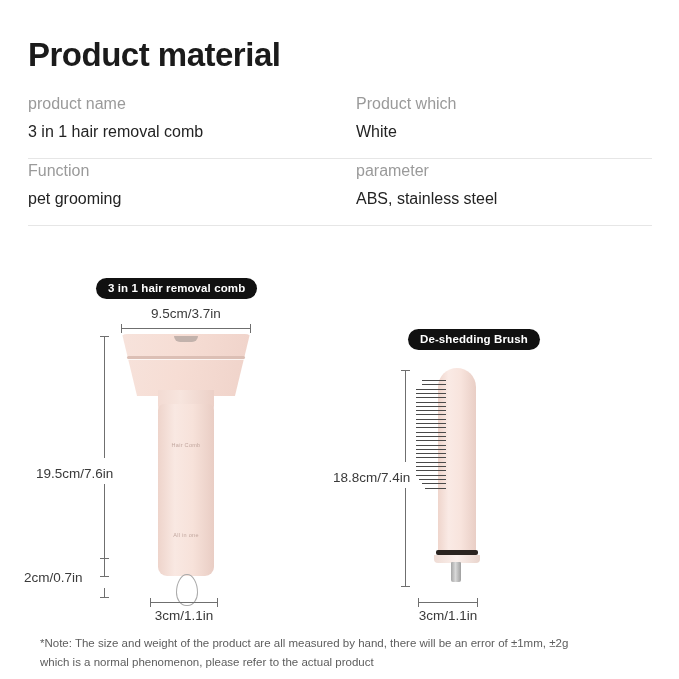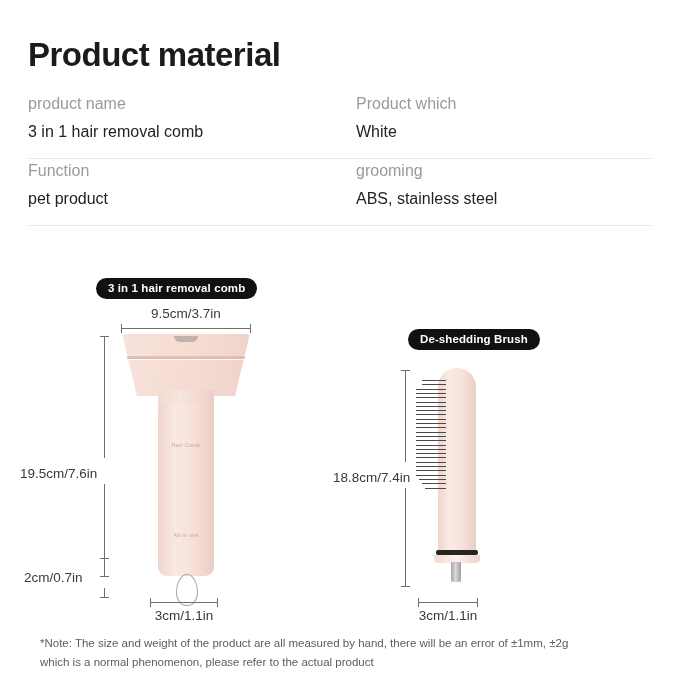--- a/index.html
+++ b/index.html
@@ -281,24 +281,24 @@
       <div class="spec-cell right">
         <div class="spec-label">Product which</div>
         <div class="spec-value">White</div>
       </div>
       <div class="divider"></div>
     </div>
 
     <div class="spec-row">
       <div class="spec-cell">
         <div class="spec-label">Function</div>
-        <div class="spec-value">pet product</div>
+        <div class="spec-value">pet grooming</div>
       </div>
       <div class="spec-cell right">
-        <div class="spec-label">grooming</div>
+        <div class="spec-label">parameter</div>
         <div class="spec-value">ABS, stainless steel</div>
       </div>
       <div class="divider"></div>
     </div>
 
   </div>
 
   <div class="diagram">
 
     <div class="badge badge-left">3 in 1 hair removal comb</div>
@@ -313,21 +313,21 @@
       <div class="comb-head-slot"></div>
       <div class="comb-neck"></div>
       <div class="comb-handle"></div>
       <div class="comb-handle-text comb-text-1">Hair Comb</div>
       <div class="comb-handle-text comb-text-2">All in one</div>
       <div class="comb-loop"></div>
     </div>
 
     <div class="vrule-seg" style="left:104px; top:78px; height:122px;"></div>
     <div class="vrule-seg" style="left:100px; top:78px; width:9px; height:1px;"></div>
-    <div class="dim" style="left:20px; top:208px;">19.5cm/7.6in</div>
+    <div class="dim" style="left:36px; top:208px;">19.5cm/7.6in</div>
     <div class="vrule-seg" style="left:104px; top:226px; height:92px;"></div>
     <div class="vrule-seg" style="left:100px; top:318px; width:9px; height:1px;"></div>
 
     <div class="vrule-seg" style="left:104px; top:300px; height:10px;"></div>
     <div class="vrule-seg" style="left:100px; top:300px; width:9px; height:1px;"></div>
     <div class="dim" style="left:24px; top:312px;">2cm/0.7in</div>
     <div class="vrule-seg" style="left:104px; top:330px; height:10px;"></div>
     <div class="vrule-seg" style="left:100px; top:339px; width:9px; height:1px;"></div>
 
     <div class="hrule" style="left:150px; top:344px; width:68px;"></div>

